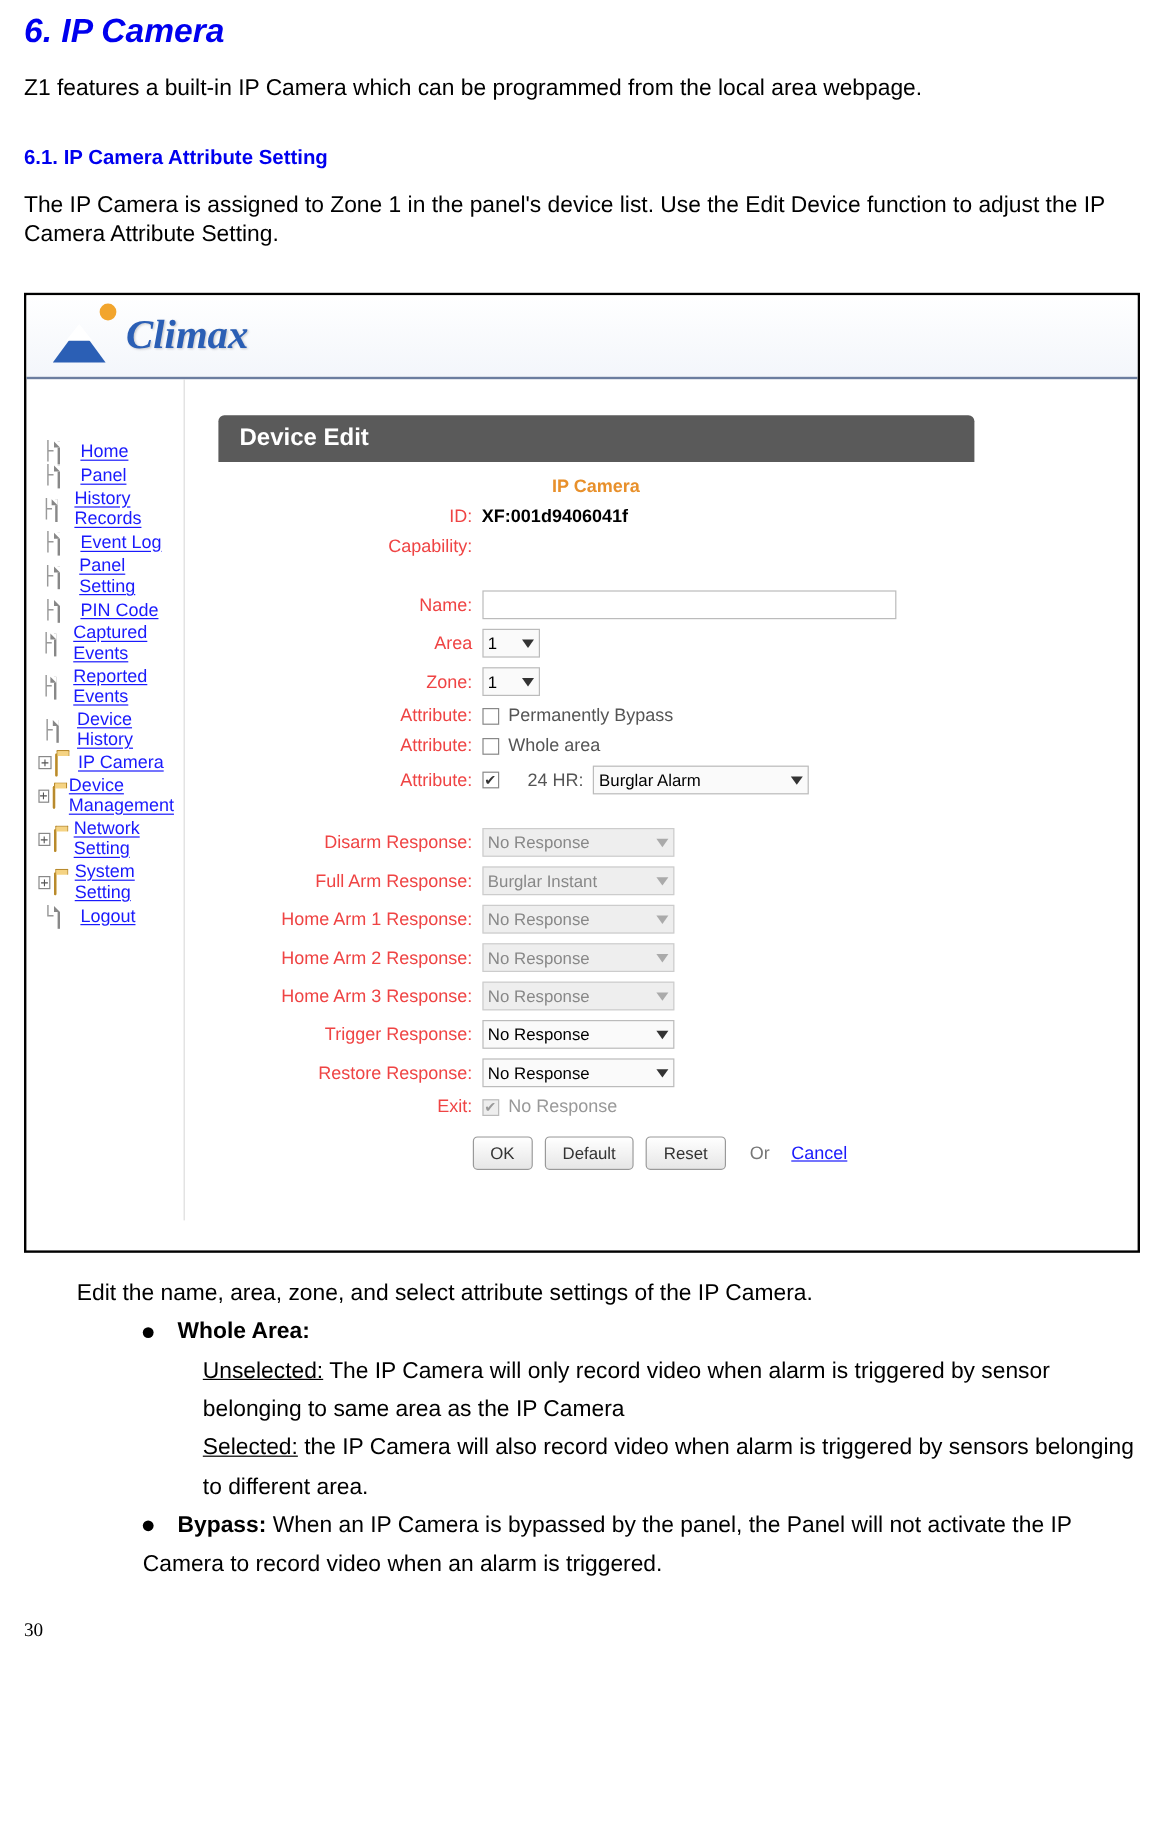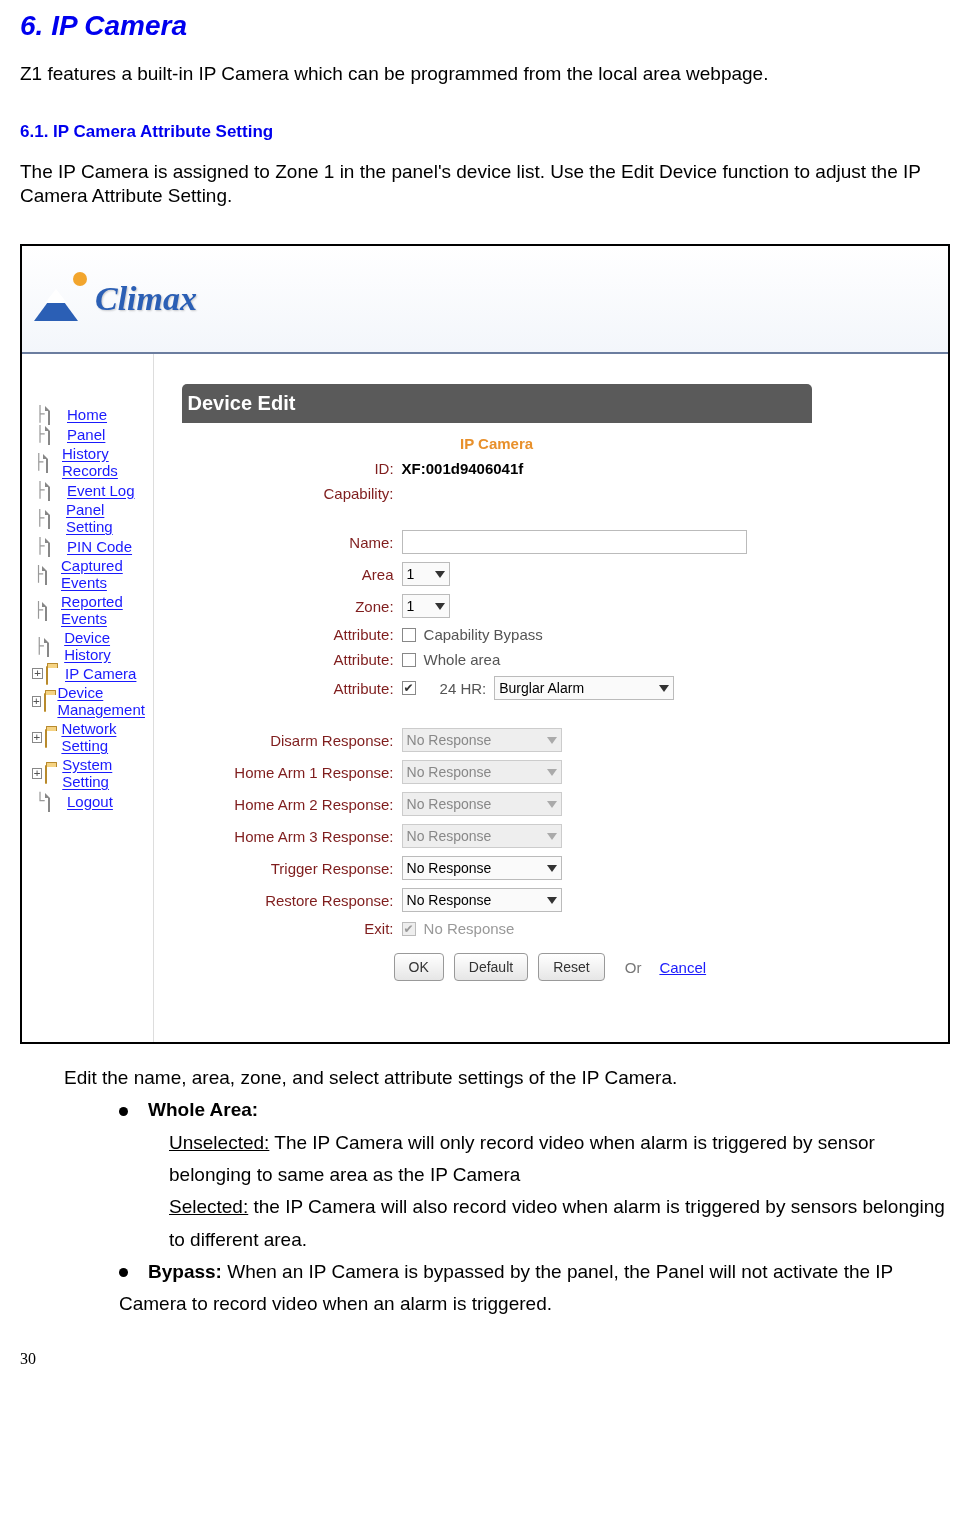--- a/index.html
+++ b/index.html
@@ -35,24 +35,24 @@
     width: 930px;
     height: 800px;
     position: relative;
     margin-bottom: 18px;
     font-size: 15px;
     overflow: hidden;
   }
   .top-header {
     background: linear-gradient(#ffffff,#f3f6fb);
     border-bottom: 2px solid #6b7d9f;
-    height: 108px;
+    height: 70px;
     display: flex;
     align-items: center;
-    padding-left: 10px;
+    padding-left: 20px;
   }
   .logo-box {
     display: flex;
     align-items: center;
     gap: 8px;
   }
   .logo-mark {
     width: 55px; height: 55px;
     position: relative;
   }
@@ -146,42 +146,42 @@
   }
   .main-area {
     flex:1;
     padding: 30px 14px 10px 28px;
   }
   .panel-title {
     background:#5a5a5a;
     color:#fff;
     font-weight:bold;
     font-size:20px;
-    padding:8px 6px;
+    padding:8px 18px;
     border-radius:5px 5px 0 0;
     width:630px;
   }
   .device-heading {
     color:#e8902b;
     font-weight:bold;
     text-align:center;
     padding:12px 0 4px 0;
     width:630px;
   }
   .form-row {
     display:flex;
     align-items:center;
     padding:4px 0;
     width:630px;
   }
   .form-label {
     width:220px;
     text-align:right;
     padding-right:8px;
-    color:#7f1d1d;
+    color:#ef4444;
   }
   .id-val { font-weight:bold; color:#000; }
   .input-text {
     border:1px solid #bbb;
     height:24px;
     padding:2px 6px;
     font-size:14px;
   }
   .sel {
     border:1px solid #bbb;
@@ -357,41 +357,48 @@
       <div class="form-row">
         <div class="form-label">Zone:</div>
         <div class="sel">
             <span>1</span>
             <span class="tri"></span>
           </div>
       </div>
       <div class="form-row">
         <div class="form-label">Attribute:</div>
         <span class="chk"></span>
-        <span style="margin-left:8px;color:#555">Capability Bypass</span>
+        <span style="margin-left:8px;color:#555">Permanently Bypass</span>
       </div>
       <div class="form-row">
         <div class="form-label">Attribute:</div>
         <span class="chk"></span>
         <span style="margin-left:8px;color:#555">Whole area</span>
       </div>
       <div class="form-row">
         <div class="form-label">Attribute:</div>
         <span class="chk">✔</span>
         <span style="margin-left:24px;color:#555">24 HR:</span>
         <div class="sel" style="margin-left:8px;min-width:180px">
             <span>Burglar Alarm</span>
             <span class="tri"></span>
           </div>
       </div>
       <div class="gap"></div>
       <div class="form-row">
         <div class="form-label">Disarm Response:</div>
         <div class="sel disabled" style="min-width:160px">
             <span>No Response</span>
+            <span class="tri"></span>
+          </div>
+      </div>
+      <div class="form-row">
+        <div class="form-label">Full Arm Response:</div>
+        <div class="sel disabled" style="min-width:160px">
+            <span>Burglar Instant</span>
             <span class="tri"></span>
           </div>
       </div>
       <div class="form-row">
         <div class="form-label">Home Arm 1 Response:</div>
         <div class="sel disabled" style="min-width:160px">
             <span>No Response</span>
             <span class="tri"></span>
           </div>
       </div>

